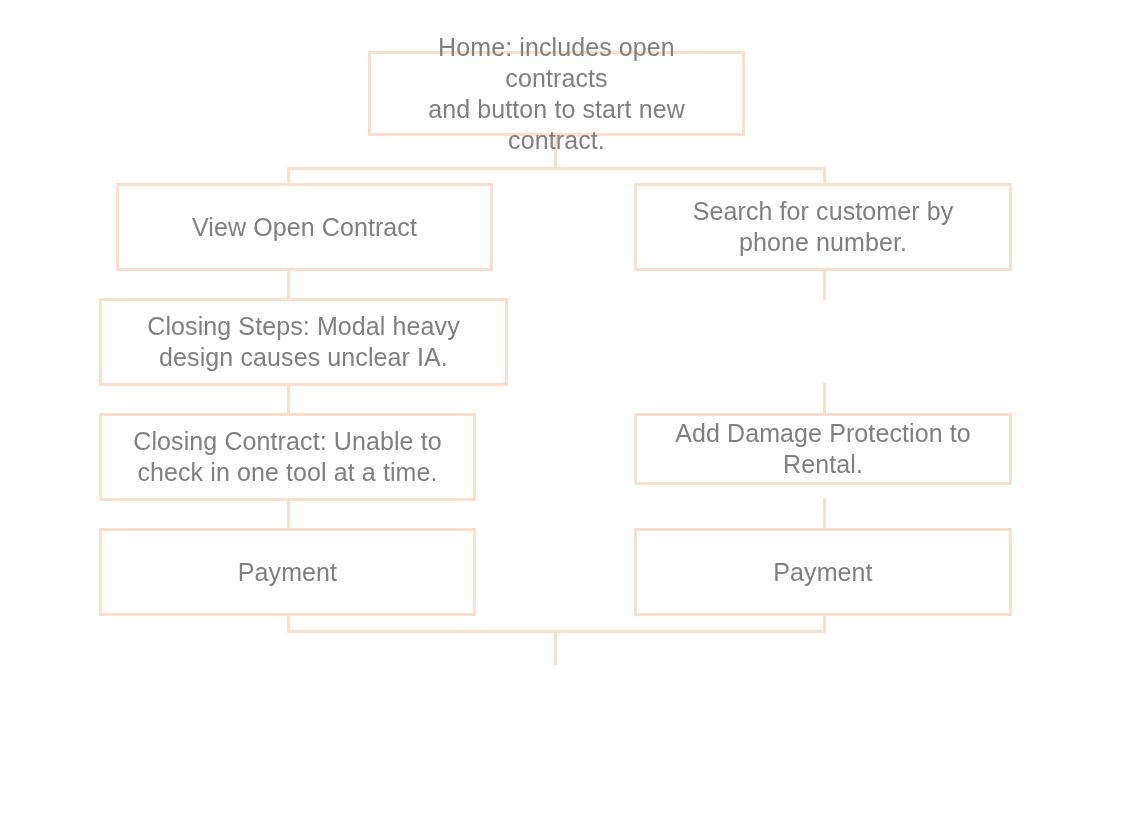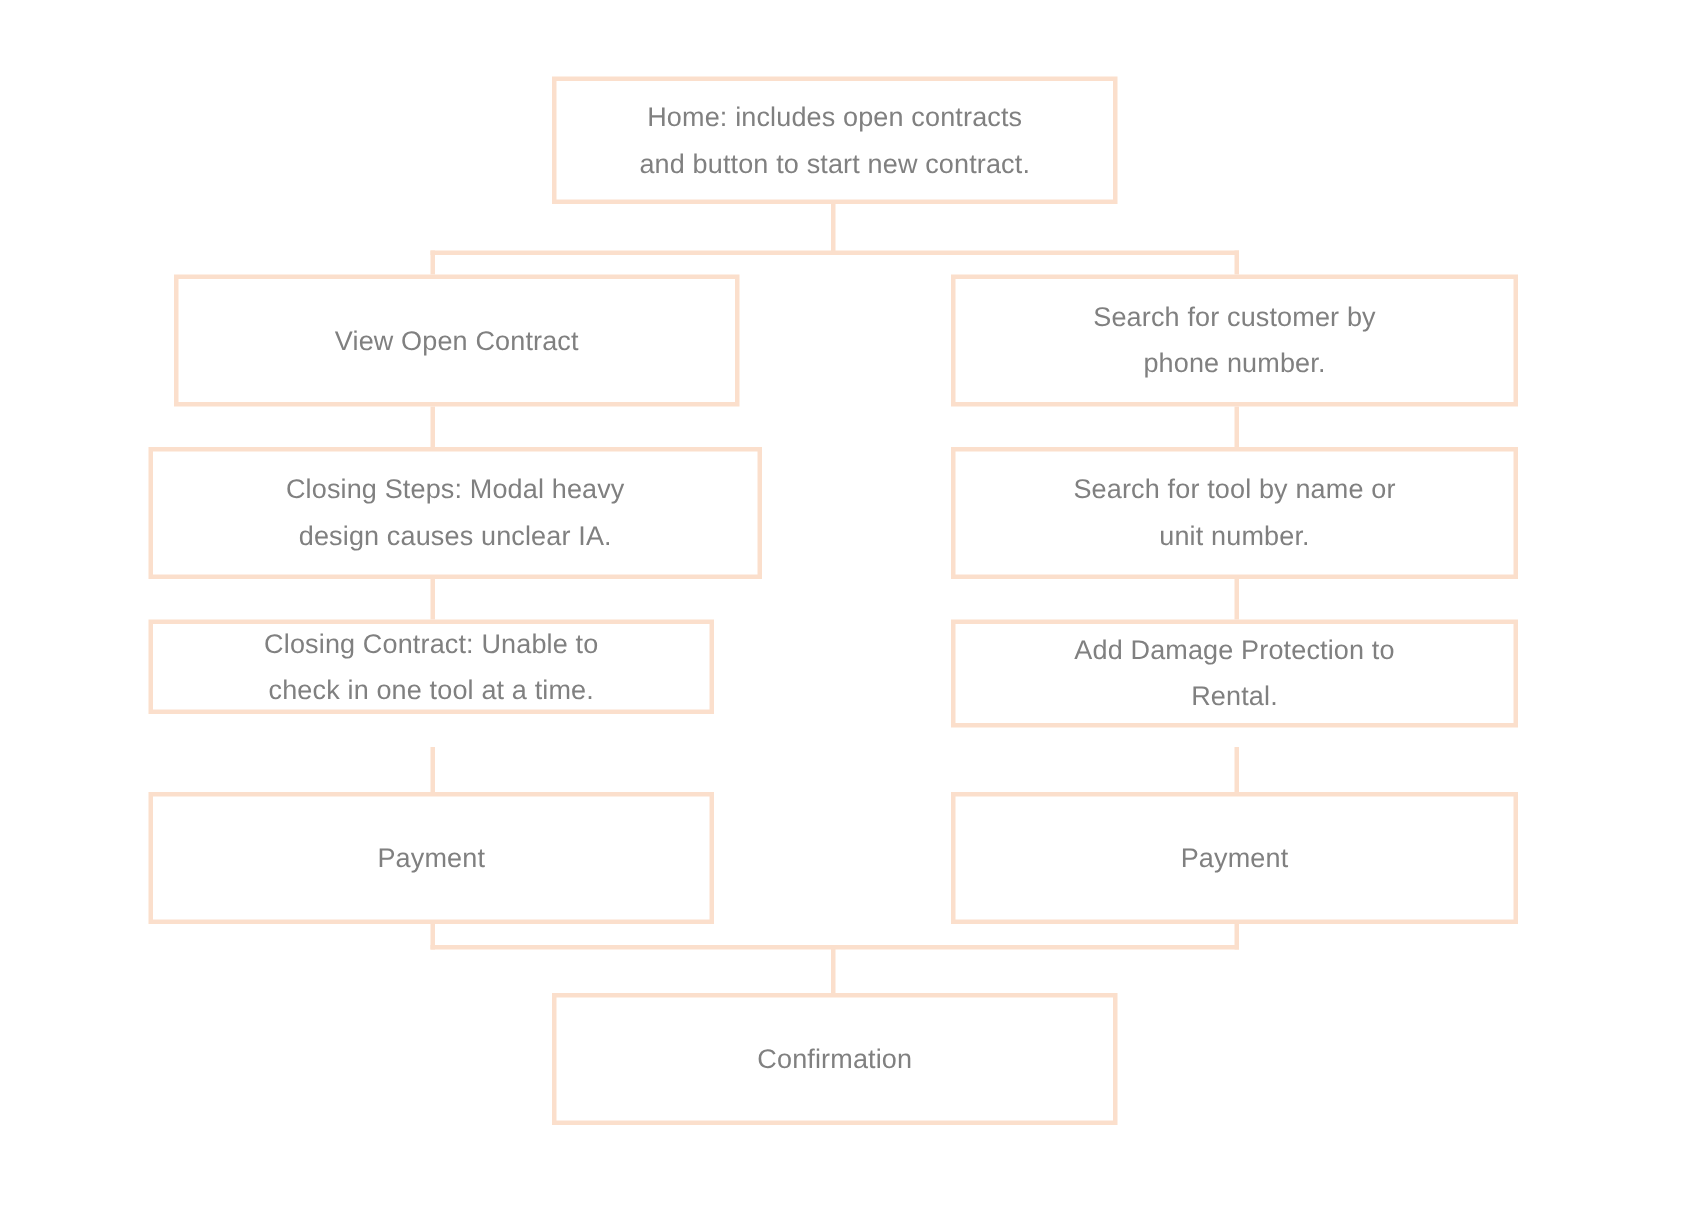--- a/index.html
+++ b/index.html
@@ -25,21 +25,21 @@
     background: #ffffff;
     display: flex;
     align-items: center;
     justify-content: center;
     text-align: center;
     z-index: 2;
   }
   .node-label {
     color: #808080;
     font-family: "Liberation Sans", sans-serif;
-    font-size: 18px;
+    font-size: 25px;
     line-height: 31px;
     font-weight: 400;
     letter-spacing: 0.1px;
     white-space: pre-line;
     padding: 0 14px;
   }
   .connector {
     position: absolute;
     background: #fbdfcc;
     z-index: 1;
@@ -77,45 +77,38 @@
 
   <div class="node" style="left:116px; top:183px; width:377px; height:88px;">
     <span class="node-label">View Open Contract</span>
   </div>
 
   <div class="node" style="left:99px; top:298px; width:409px; height:88px;">
     <span class="node-label">Closing Steps: Modal heavy
 design causes unclear IA.</span>
   </div>
 
-  <div class="node" style="left:99px; top:413px; width:377px; height:63px;">
+  <div class="node" style="left:99px; top:413px; width:377px; height:88px;">
     <span class="node-label">Closing Contract: Unable to
 check in one tool at a time.</span>
   </div>
 
   <div class="node" style="left:99px; top:528px; width:377px; height:88px;">
     <span class="node-label">Payment</span>
   </div>
 
   <div class="node" style="left:634px; top:183px; width:378px; height:88px;">
     <span class="node-label">Search for customer by
 phone number.</span>
   </div>
 
-  <div class="node" style="left:634px; top:298px; width:378px; height:88px;">
-    <span class="node-label">Search for tool by name or
-unit number.</span>
-  </div>
 
   <div class="node" style="left:634px; top:413px; width:378px; height:72px;">
     <span class="node-label">Add Damage Protection to
 Rental.</span>
   </div>
 
   <div class="node" style="left:634px; top:528px; width:378px; height:88px;">
     <span class="node-label">Payment</span>
   </div>
 
-  <div class="node" style="left:368px; top:662px; width:377px; height:88px;">
-    <span class="node-label">Confirmation</span>
-  </div>
 
 </div>
 
 </body></html>

